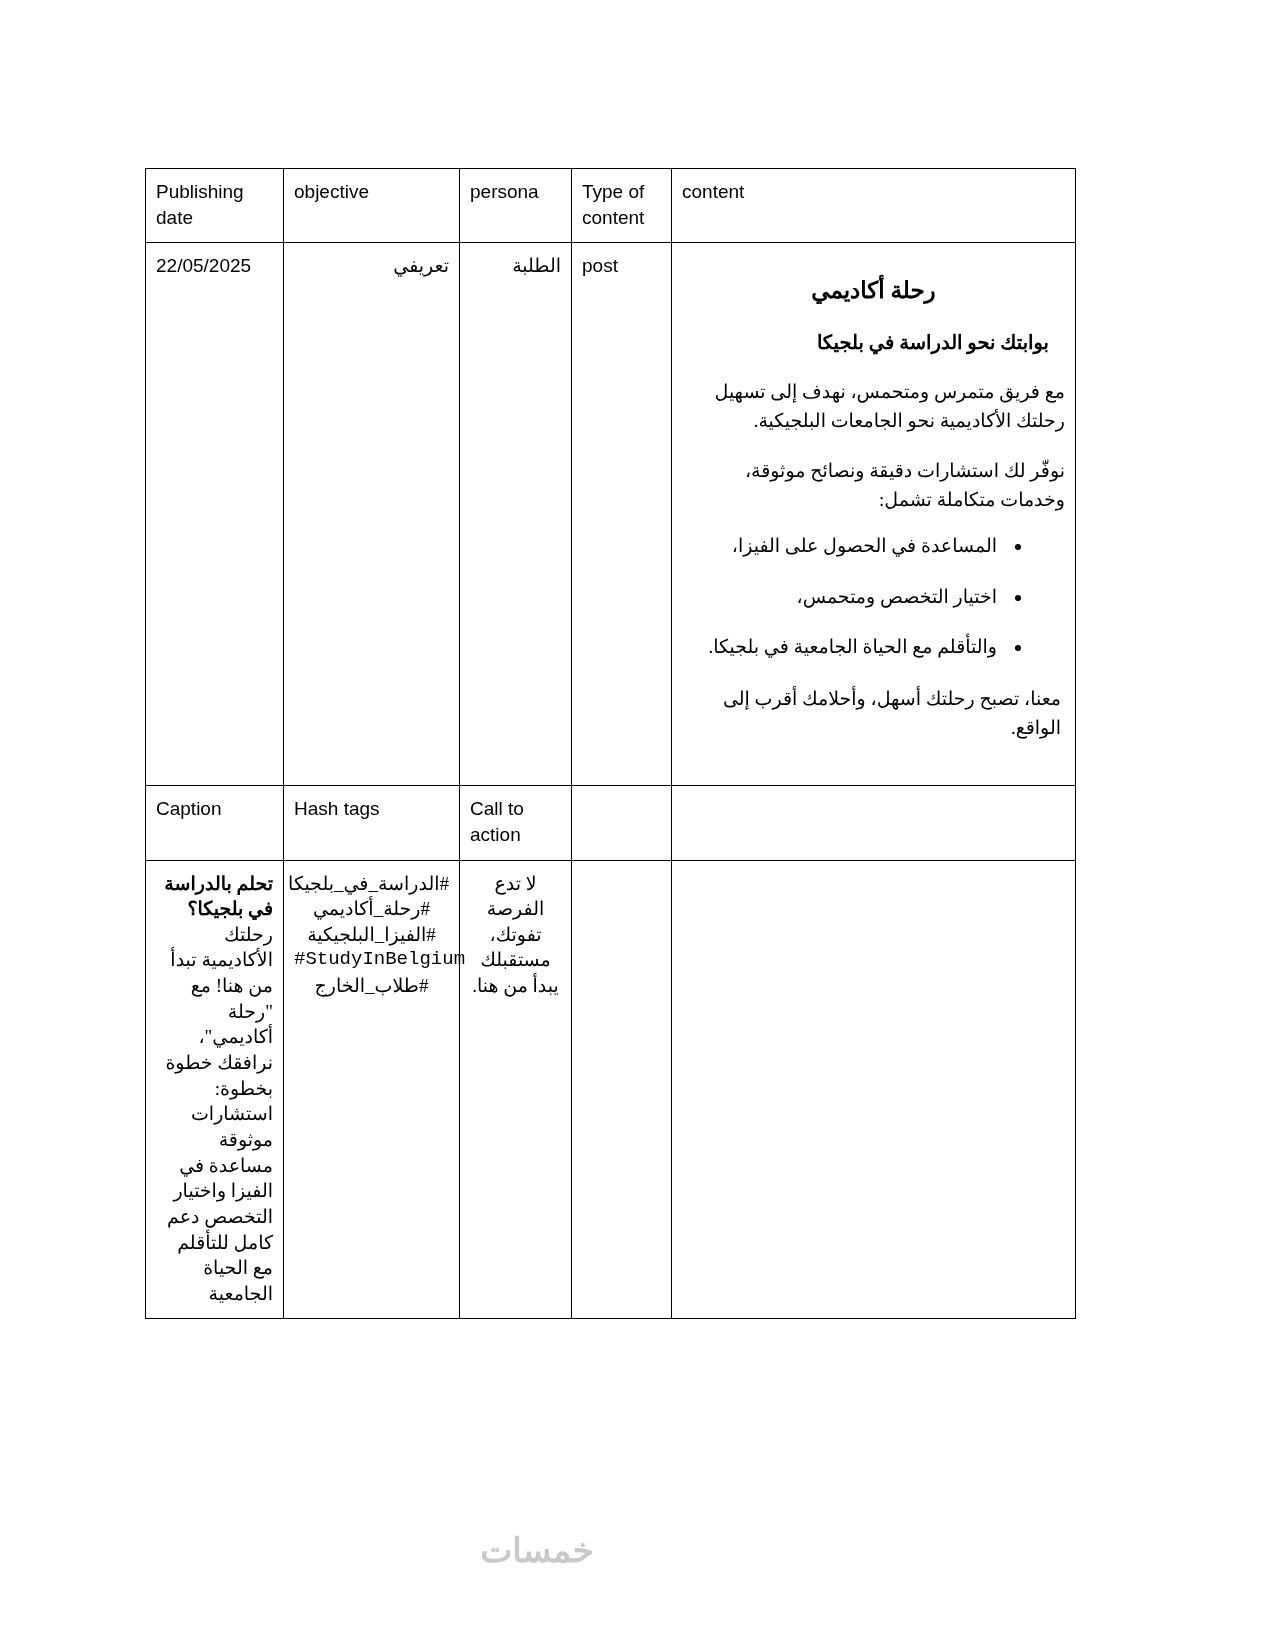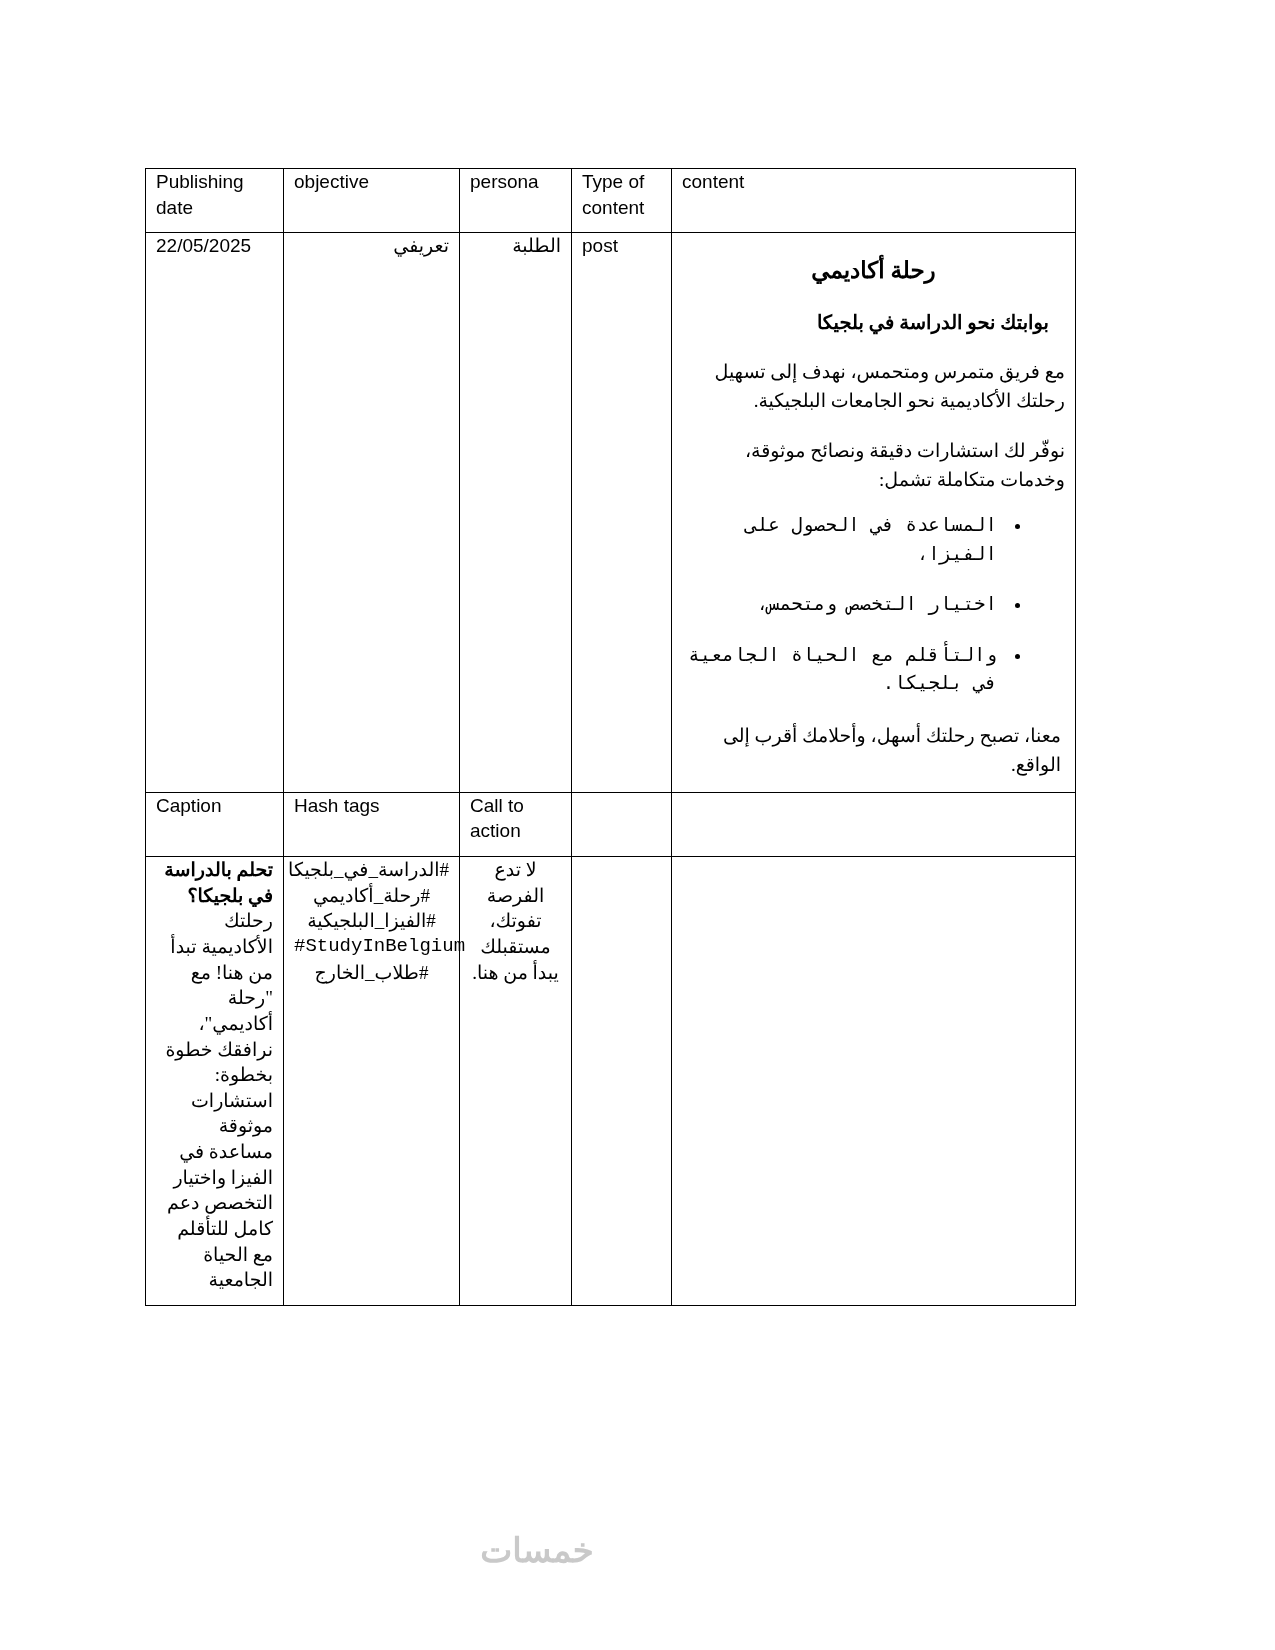--- a/index.html
+++ b/index.html
@@ -25,21 +25,21 @@
     position: absolute;
     left: 145px;
     top: 168px;
     width: 930px;
     border-collapse: collapse;
     table-layout: fixed;
   }
   table.content-table td {
     border: 1px solid #000000;
     vertical-align: top;
-    padding: 0 10px 12px 10px;
+    padding: 10px 10px 12px 10px;
     font-size: 19px;
     line-height: 1.35;
   }
   col.c-date  { width: 138px; }
   col.c-obj   { width: 176px; }
   col.c-pers  { width: 112px; }
   col.c-type  { width: 100px; }
   col.c-cont  { width: 404px; }
 
   .hdr-cell {
@@ -69,21 +69,20 @@
   }
   .content-para {
     font-size: 19px;
     line-height: 1.55;
     margin: 20px 0 0 0;
   }
   ul.content-list {
     margin: 18px 40px 4px 0;
     padding: 0 22px 0 0;
     list-style: disc;
-    font-family: Liberation Mono, monospace;
   }
   ul.content-list li {
     font-size: 19px;
     line-height: 1.5;
     margin-bottom: 22px;
     padding-right: 6px;
   }
   .content-outro {
     font-size: 19px;
     line-height: 1.55;

